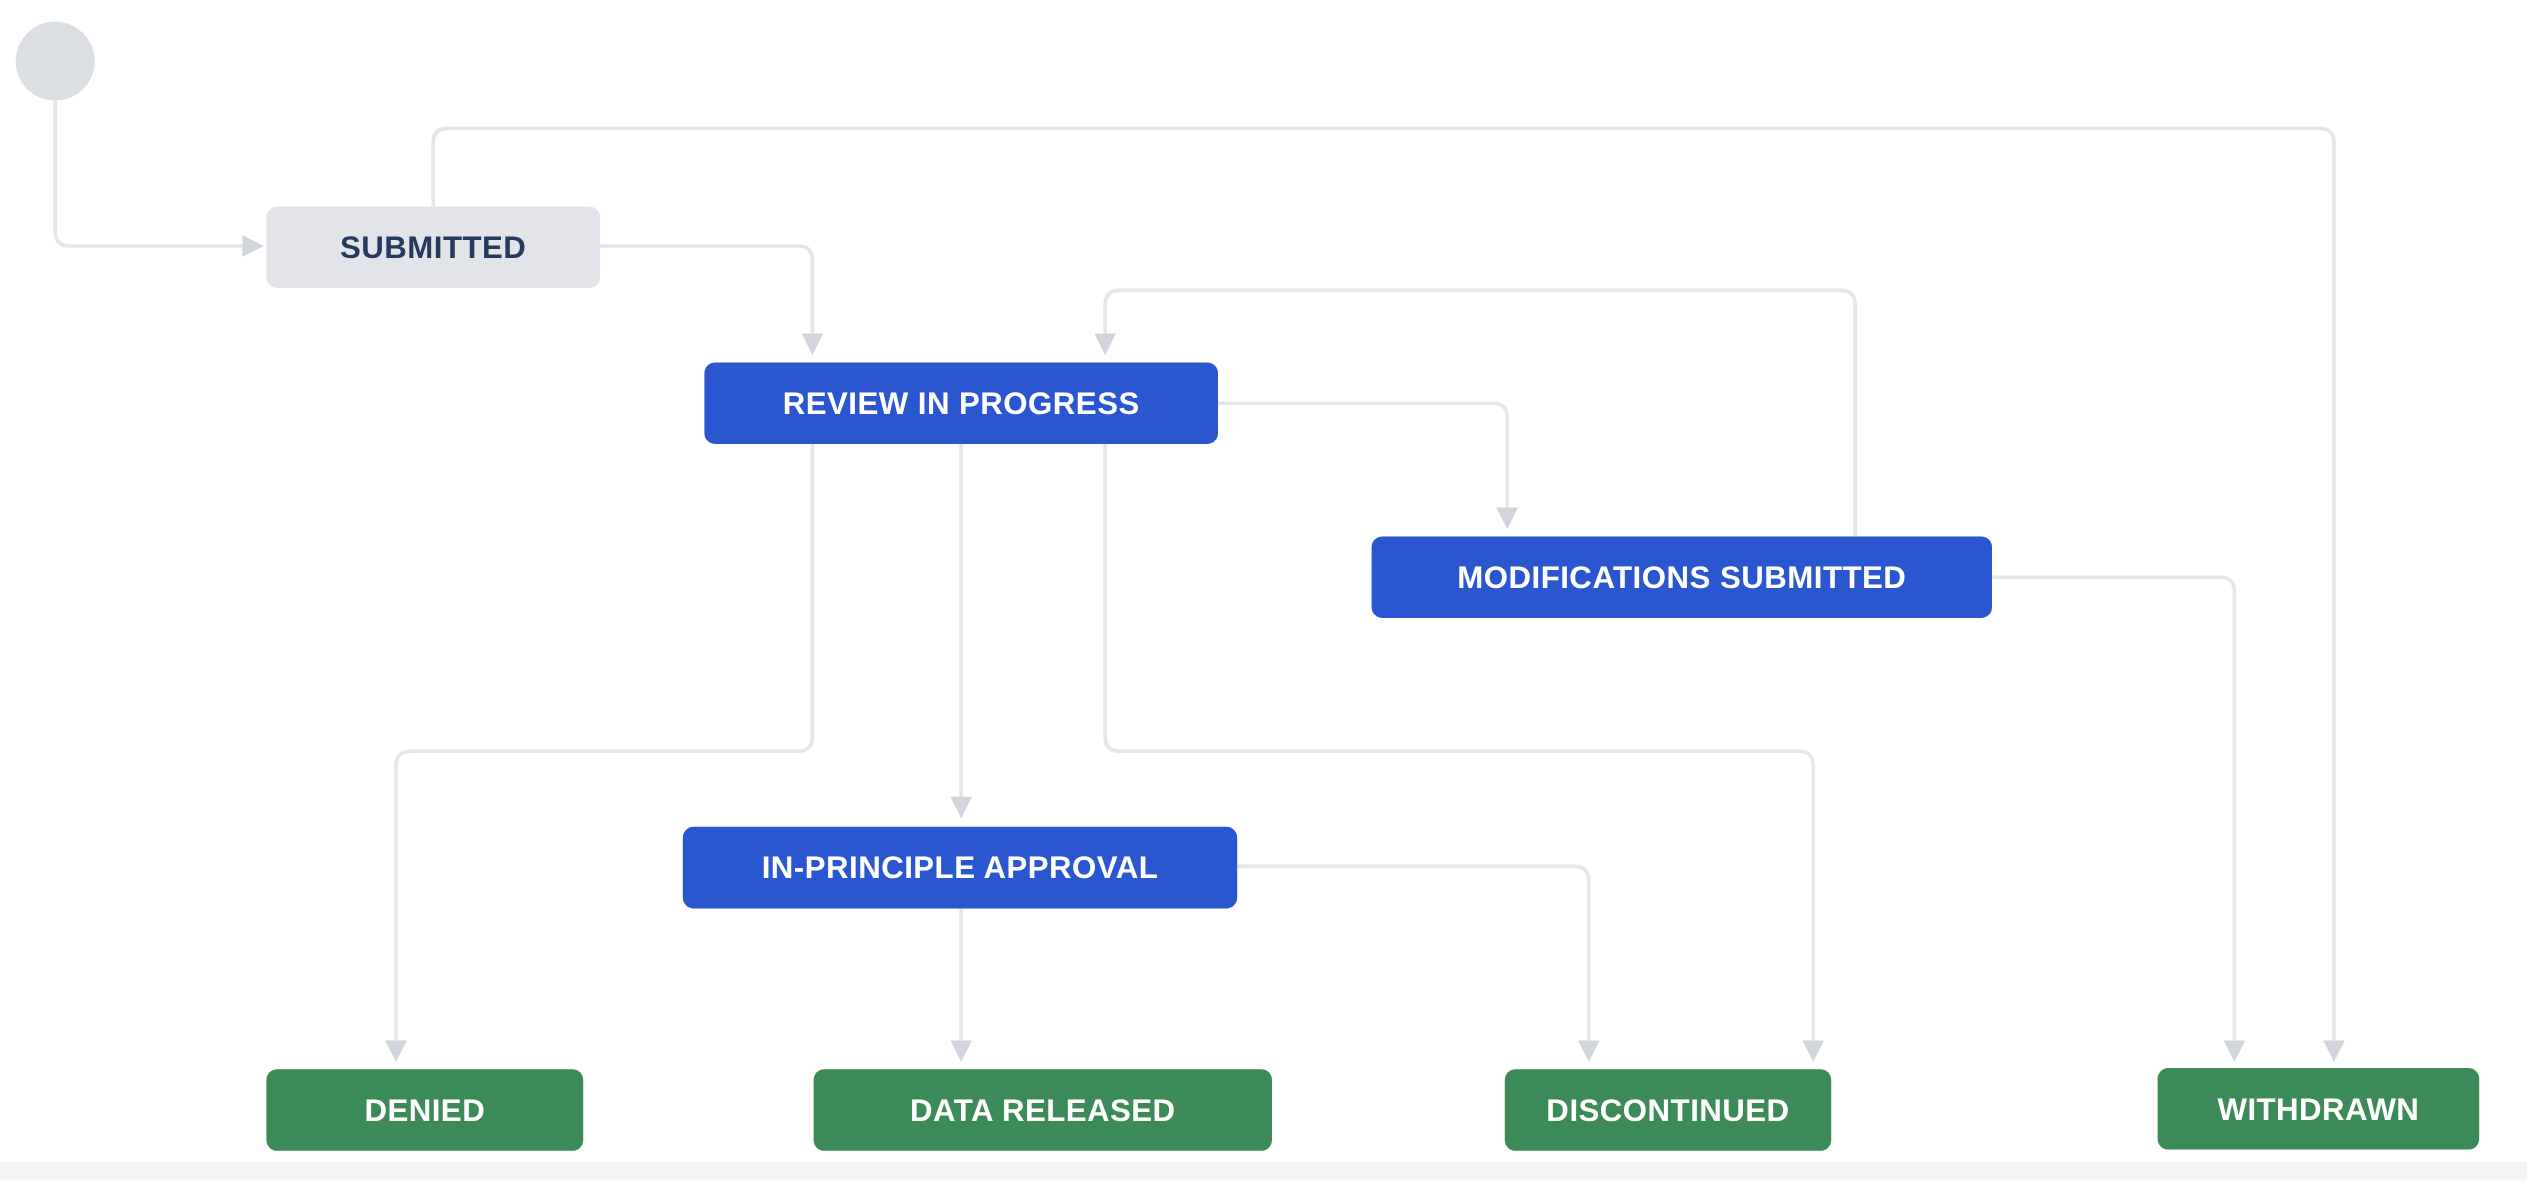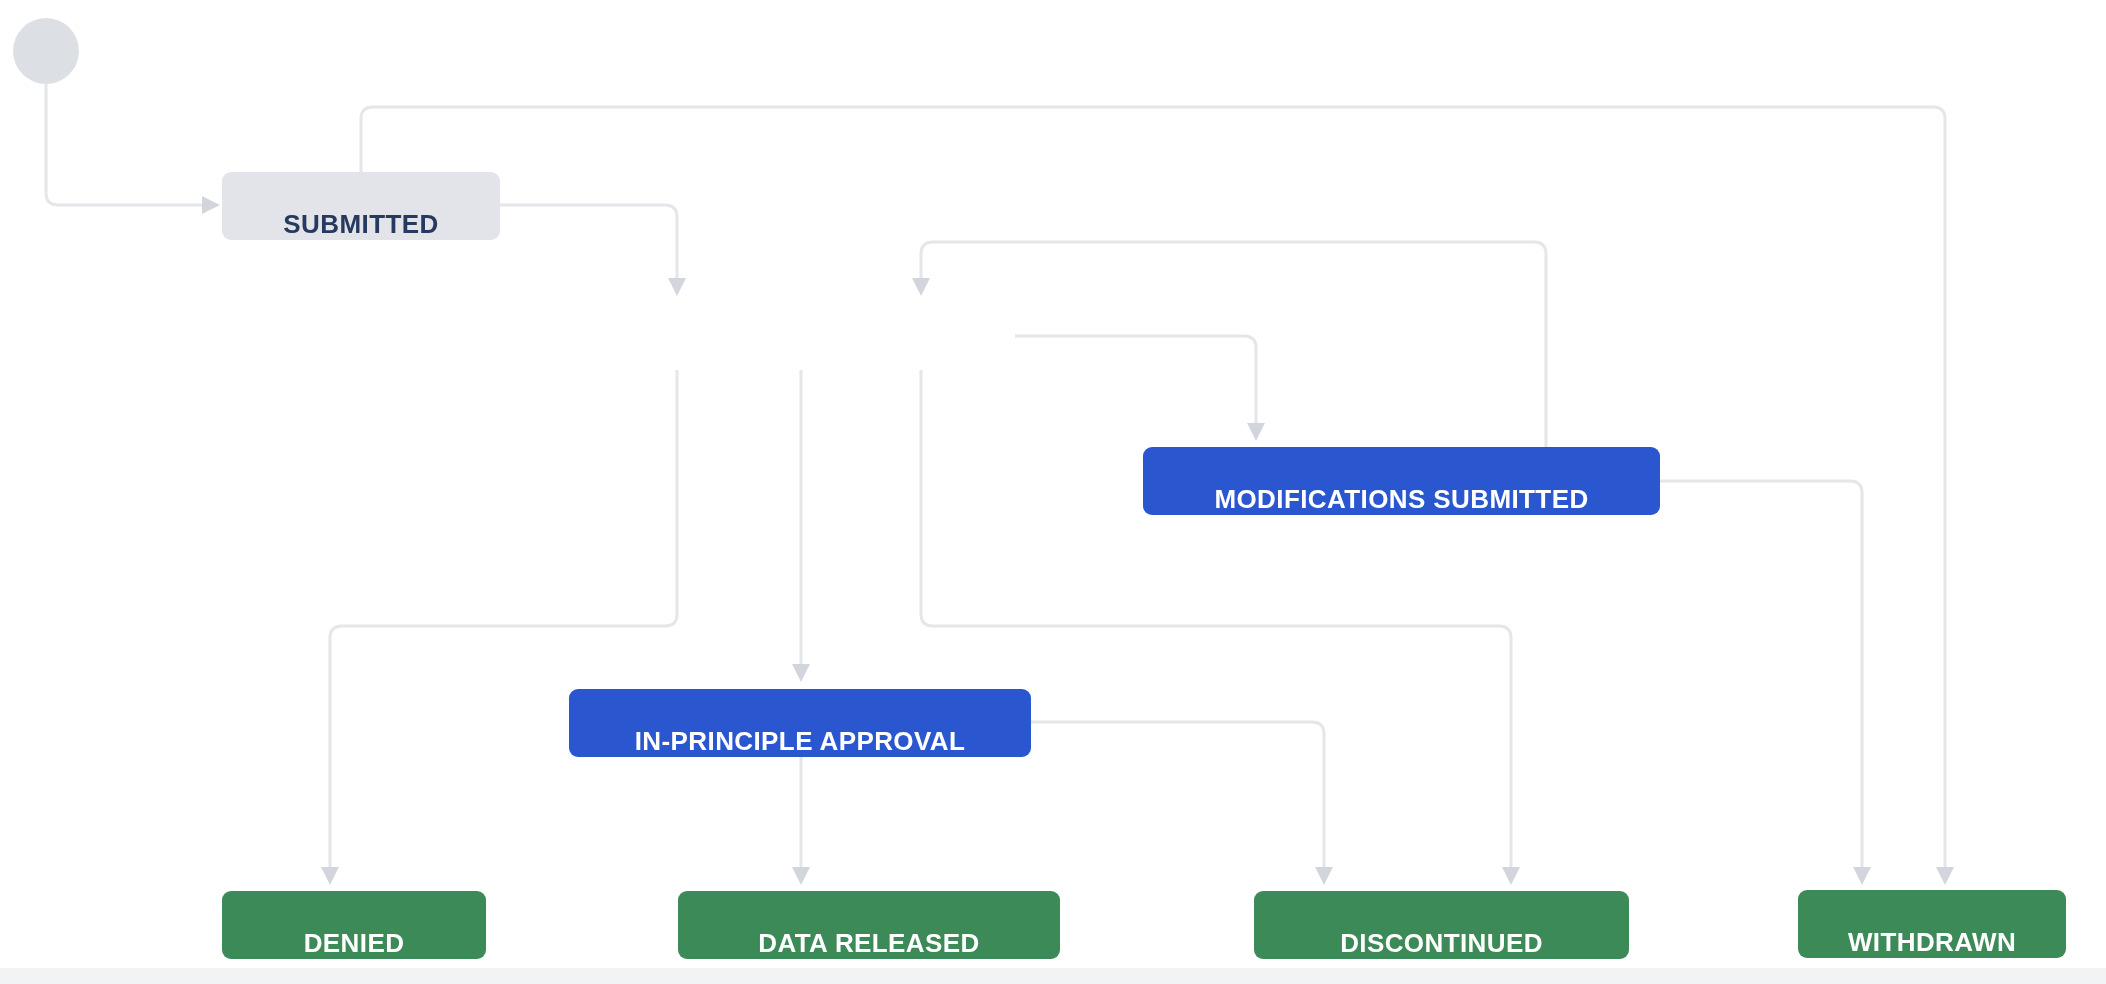--- a/index.html
+++ b/index.html
@@ -48,21 +48,21 @@
     left: 13px; top: 18px;
     width: 66px; height: 66px;
     border-radius: 50%;
     background: var(--start-node);
   }
   .node {
     position: absolute;
     height: 68px;
     border-radius: 9px;
     display: flex;
-    align-items: flex-end;
+    align-items: center;
     justify-content: center;
     font-size: 26px;
     font-weight: bold;
     letter-spacing: 0.4px;
     white-space: nowrap;
     color: #FFFFFF;
     cursor: pointer;
     user-select: none;
   }
   .node.todo { background: var(--todo-bg); color: var(--todo-text); }
@@ -137,38 +137,41 @@
       <polygon points="1324,885 1315,867 1333,867"></polygon>
     </g>
   </svg>
 
   <div class="start-node"></div>
 
   <div class="node todo" style="left:222px; top:172px; width:278px;">
     <span>SUBMITTED</span>
   </div>
 
+  <div class="node progress" style="left:587px; top:302px; width:428px;">
+    <span>REVIEW IN PROGRESS</span>
+  </div>
 
   <div class="node progress" style="left:1143px; top:447px; width:517px;">
     <span>MODIFICATIONS SUBMITTED</span>
   </div>
 
   <div class="node progress" style="left:569px; top:689px; width:462px;">
     <span>IN-PRINCIPLE APPROVAL</span>
   </div>
 
   <div class="node done" style="left:222px; top:891px; width:264px;">
     <span>DENIED</span>
   </div>
 
   <div class="node done" style="left:634px; top:891px; width:382px;margin-left:44px;">
     <span>DATA RELEASED</span>
   </div>
 
-  <div class="node done" style="left:1254px; top:891px; width:375px;">
+  <div class="node done" style="left:1254px; top:891px; width:272px;">
     <span>DISCONTINUED</span>
   </div>
 
   <div class="node done" style="left:1798px; top:890px; width:268px;">
     <span>WITHDRAWN</span>
   </div>
 
   <div class="bottom-strip"></div>
 
 </div>

